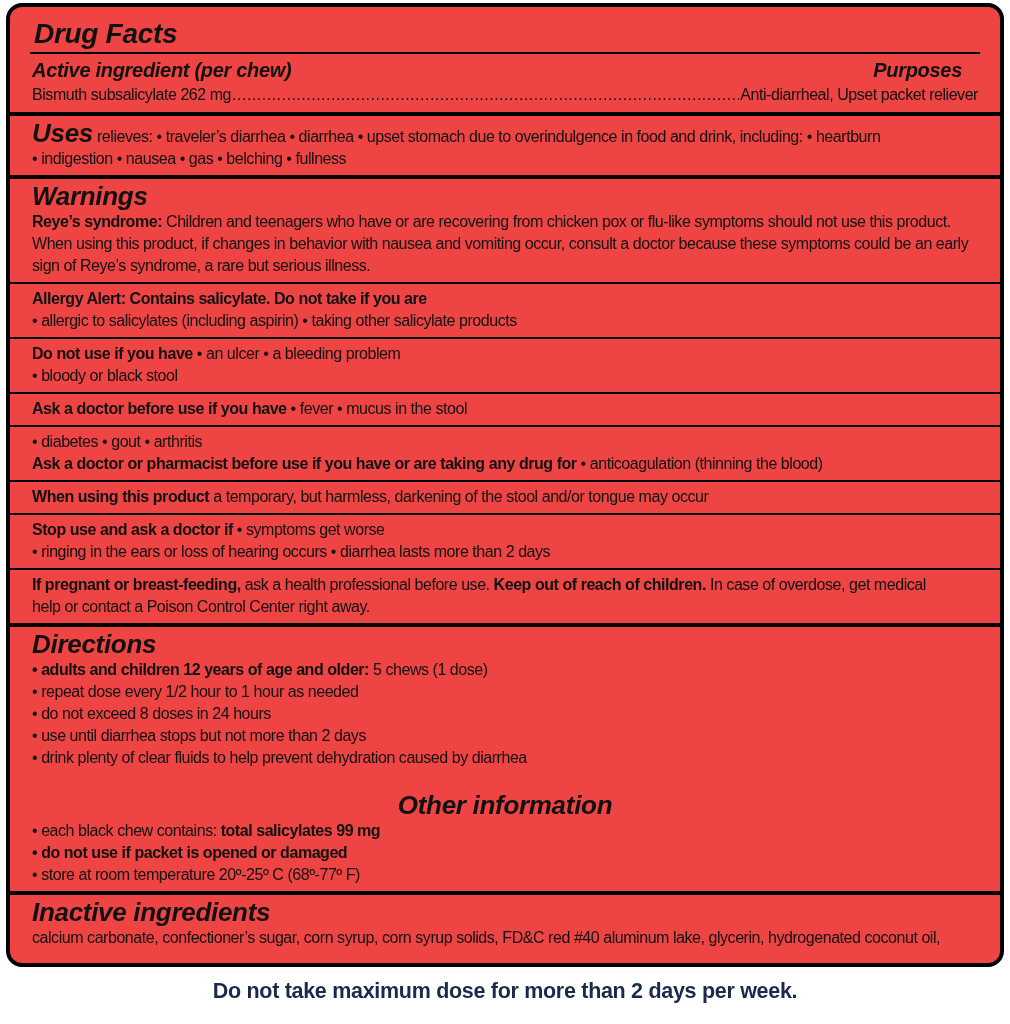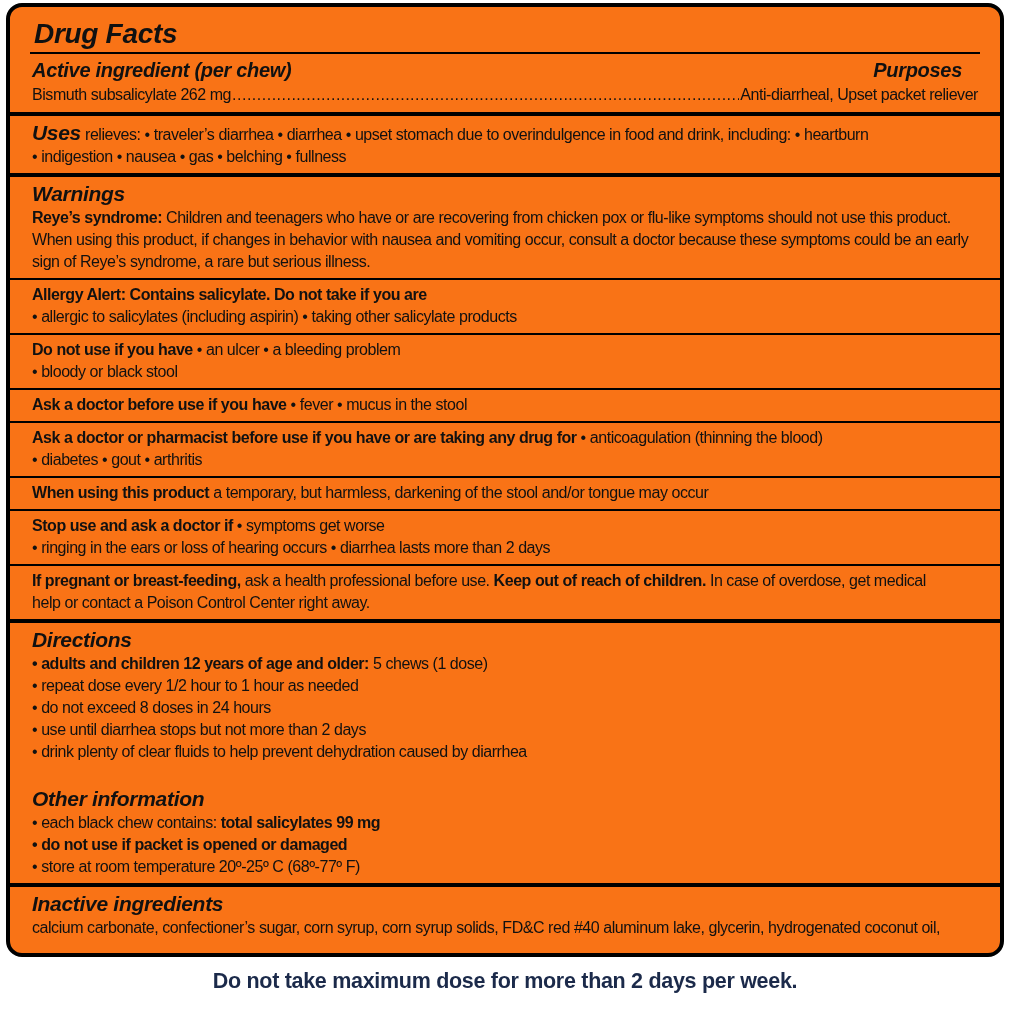--- a/index.html
+++ b/index.html
@@ -10,21 +10,21 @@
     color: #111111;
     font-family: "Liberation Sans", sans-serif;
   }
   .page { width: 1010px; height: 1024px; overflow: hidden; }
 
   .label-box {
     margin: 3px 6px 0 6px;
     border: 4.5px solid #000;
     border-radius: 16px;
     padding: 6px 20px 9px 20px;
-    background: #f97316;
+    background: #ef4444;
   }
 
   .panel-title {
     font-size: 28px;
     line-height: 30px;
     font-weight: 700;
     font-style: italic;
     letter-spacing: -0.3px;
     margin: 6px 0 3px 4px;
   }
@@ -71,26 +71,26 @@
 
   .rule-thick { border: 0; border-top: 4.5px solid #000; margin: 0 -20px; }
   .rule-thin  { border: 0; border-top: 2px solid #000;  margin: 0 -20px; }
 
   .section { padding: 4px 2px 5px 2px; }
   .line {
     font-size: 16px;
     line-height: 22px;
     letter-spacing: -0.45px;
   }
-  .line.gap { margin-top: 14px; }
+  .line.gap { margin-top: 14px; text-align: center; }
   .seg.b { font-weight: 700; }
   .seg.h {
     font-weight: 700;
     font-style: italic;
-    font-size: 21px;
+    font-size: 26px;
     line-height: 26px;
     letter-spacing: -0.3px;
   }
 
   .footer-note {
     text-align: center;
     font-weight: 700;
     font-size: 21.5px;
     line-height: 26px;
     letter-spacing: -0.3px;
@@ -141,22 +141,22 @@
         <div class="section">
           <div class="line"><span class="seg b">Do not use if you have</span><span class="seg"> • an ulcer  • a bleeding problem</span></div>
           <div class="line"><span class="seg">• bloody or black stool</span></div>
         </div>
         <hr class="rule-thin">
         <div class="section">
           <div class="line"><span class="seg b">Ask a doctor before use if you have</span><span class="seg"> • fever  • mucus in the stool</span></div>
         </div>
         <hr class="rule-thin">
         <div class="section">
+          <div class="line"><span class="seg">• diabetes  • gout  • arthritis</span></div>
           <div class="line"><span class="seg b">Ask a doctor or pharmacist before use if you have or are taking any drug for</span><span class="seg"> • anticoagulation (thinning the blood)</span></div>
-          <div class="line"><span class="seg">• diabetes  • gout  • arthritis</span></div>
         </div>
         <hr class="rule-thin">
         <div class="section">
           <div class="line"><span class="seg b">When using this product</span><span class="seg"> a temporary, but harmless, darkening of the stool and/or tongue may occur</span></div>
         </div>
         <hr class="rule-thin">
         <div class="section">
           <div class="line"><span class="seg b">Stop use and ask a doctor if</span><span class="seg"> • symptoms get worse</span></div>
           <div class="line"><span class="seg">• ringing in the ears or loss of hearing occurs • diarrhea lasts more than 2 days</span></div>
         </div>

